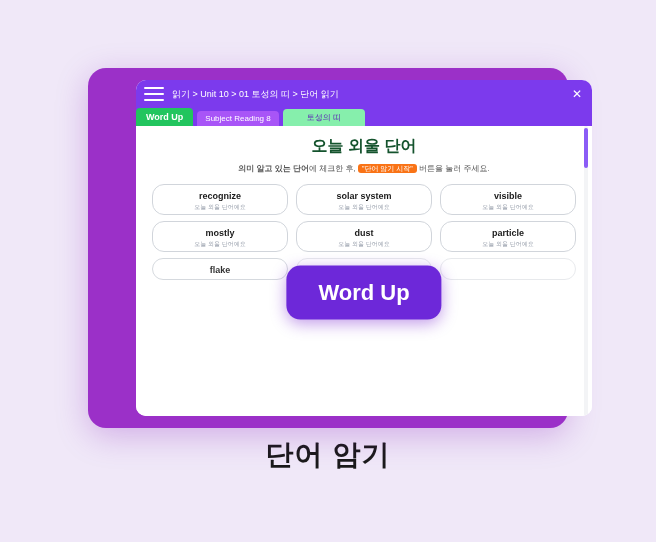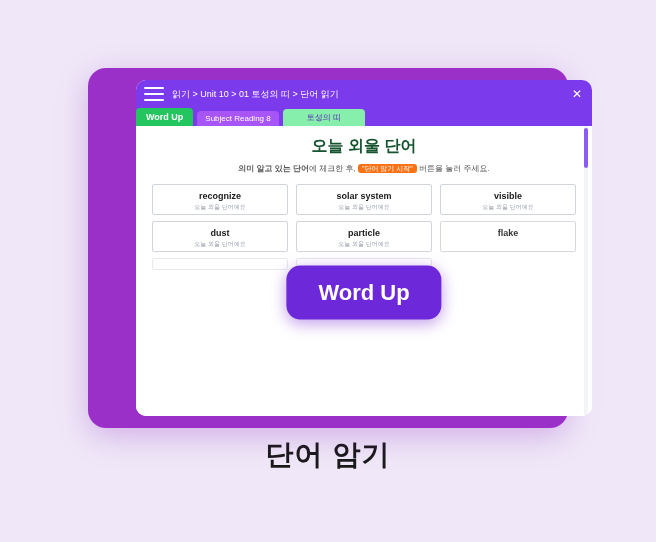--- a/index.html
+++ b/index.html
@@ -164,21 +164,21 @@
 
     .words-grid {
       display: grid;
       grid-template-columns: repeat(3, 1fr);
       gap: 6px 8px;
       position: relative;
     }
 
     .word-card {
       border: 1.5px solid #d1d5db;
-      border-radius: 2px;
+      border-radius: 12px;
       padding: 6px 4px 2px;
       display: flex;
       flex-direction: column;
       align-items: center;
       cursor: pointer;
       background: white;
     }
 
     .word-text {
       font-size: 9px;
@@ -282,20 +282,24 @@
           <div class="word-card">
             <span class="word-text">solar system</span>
             <span class="word-sub">오늘 외울 단어예요</span>
           </div>
           <div class="word-card">
             <span class="word-text">visible</span>
             <span class="word-sub">오늘 외울 단어예요</span>
           </div>
 
           <div class="word-card">
+            <span class="word-text">mostly</span>
+            <span class="word-sub">오늘 외울 단어예요</span>
+          </div>
+          <div class="word-card">
             <span class="word-text">dust</span>
             <span class="word-sub">오늘 외울 단어예요</span>
           </div>
           <div class="word-card">
             <span class="word-text">particle</span>
             <span class="word-sub">오늘 외울 단어예요</span>
           </div>
 
           <div class="word-card" style="opacity:0.9;">
             <span class="word-text">flake</span>

